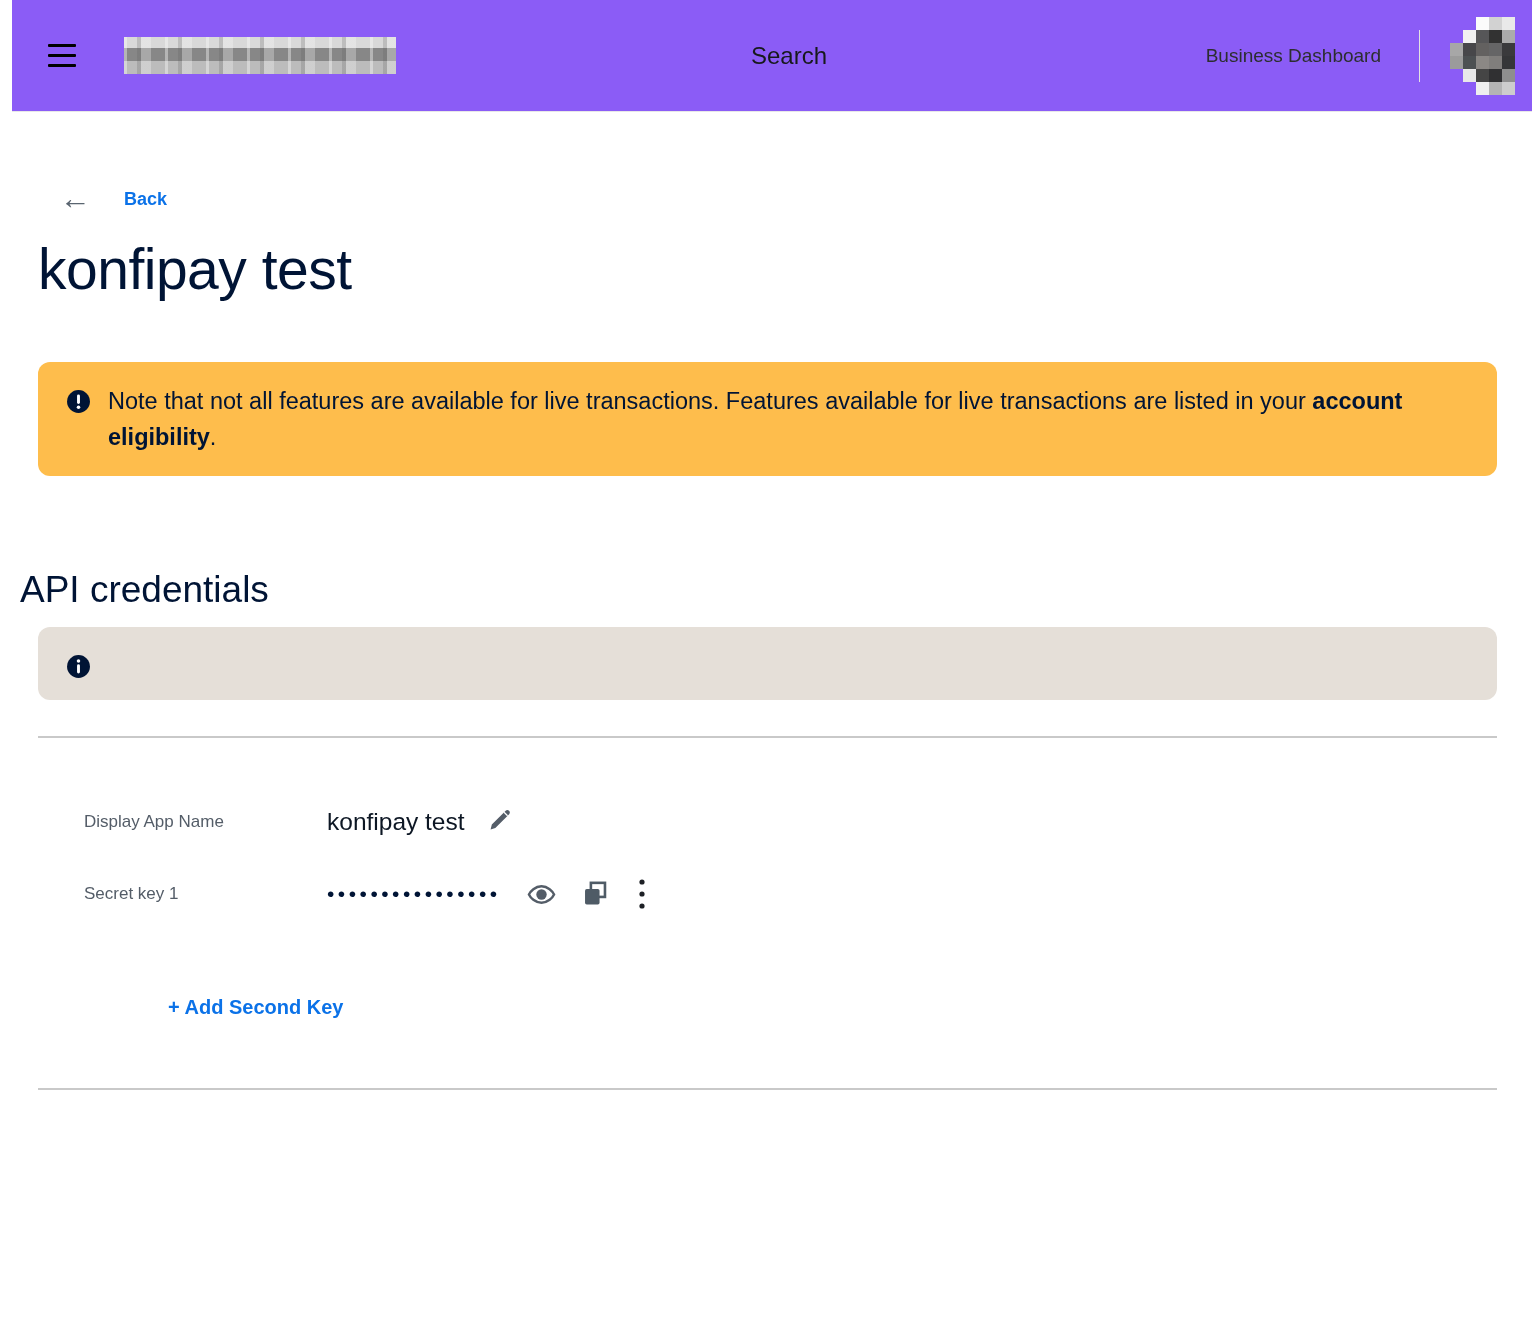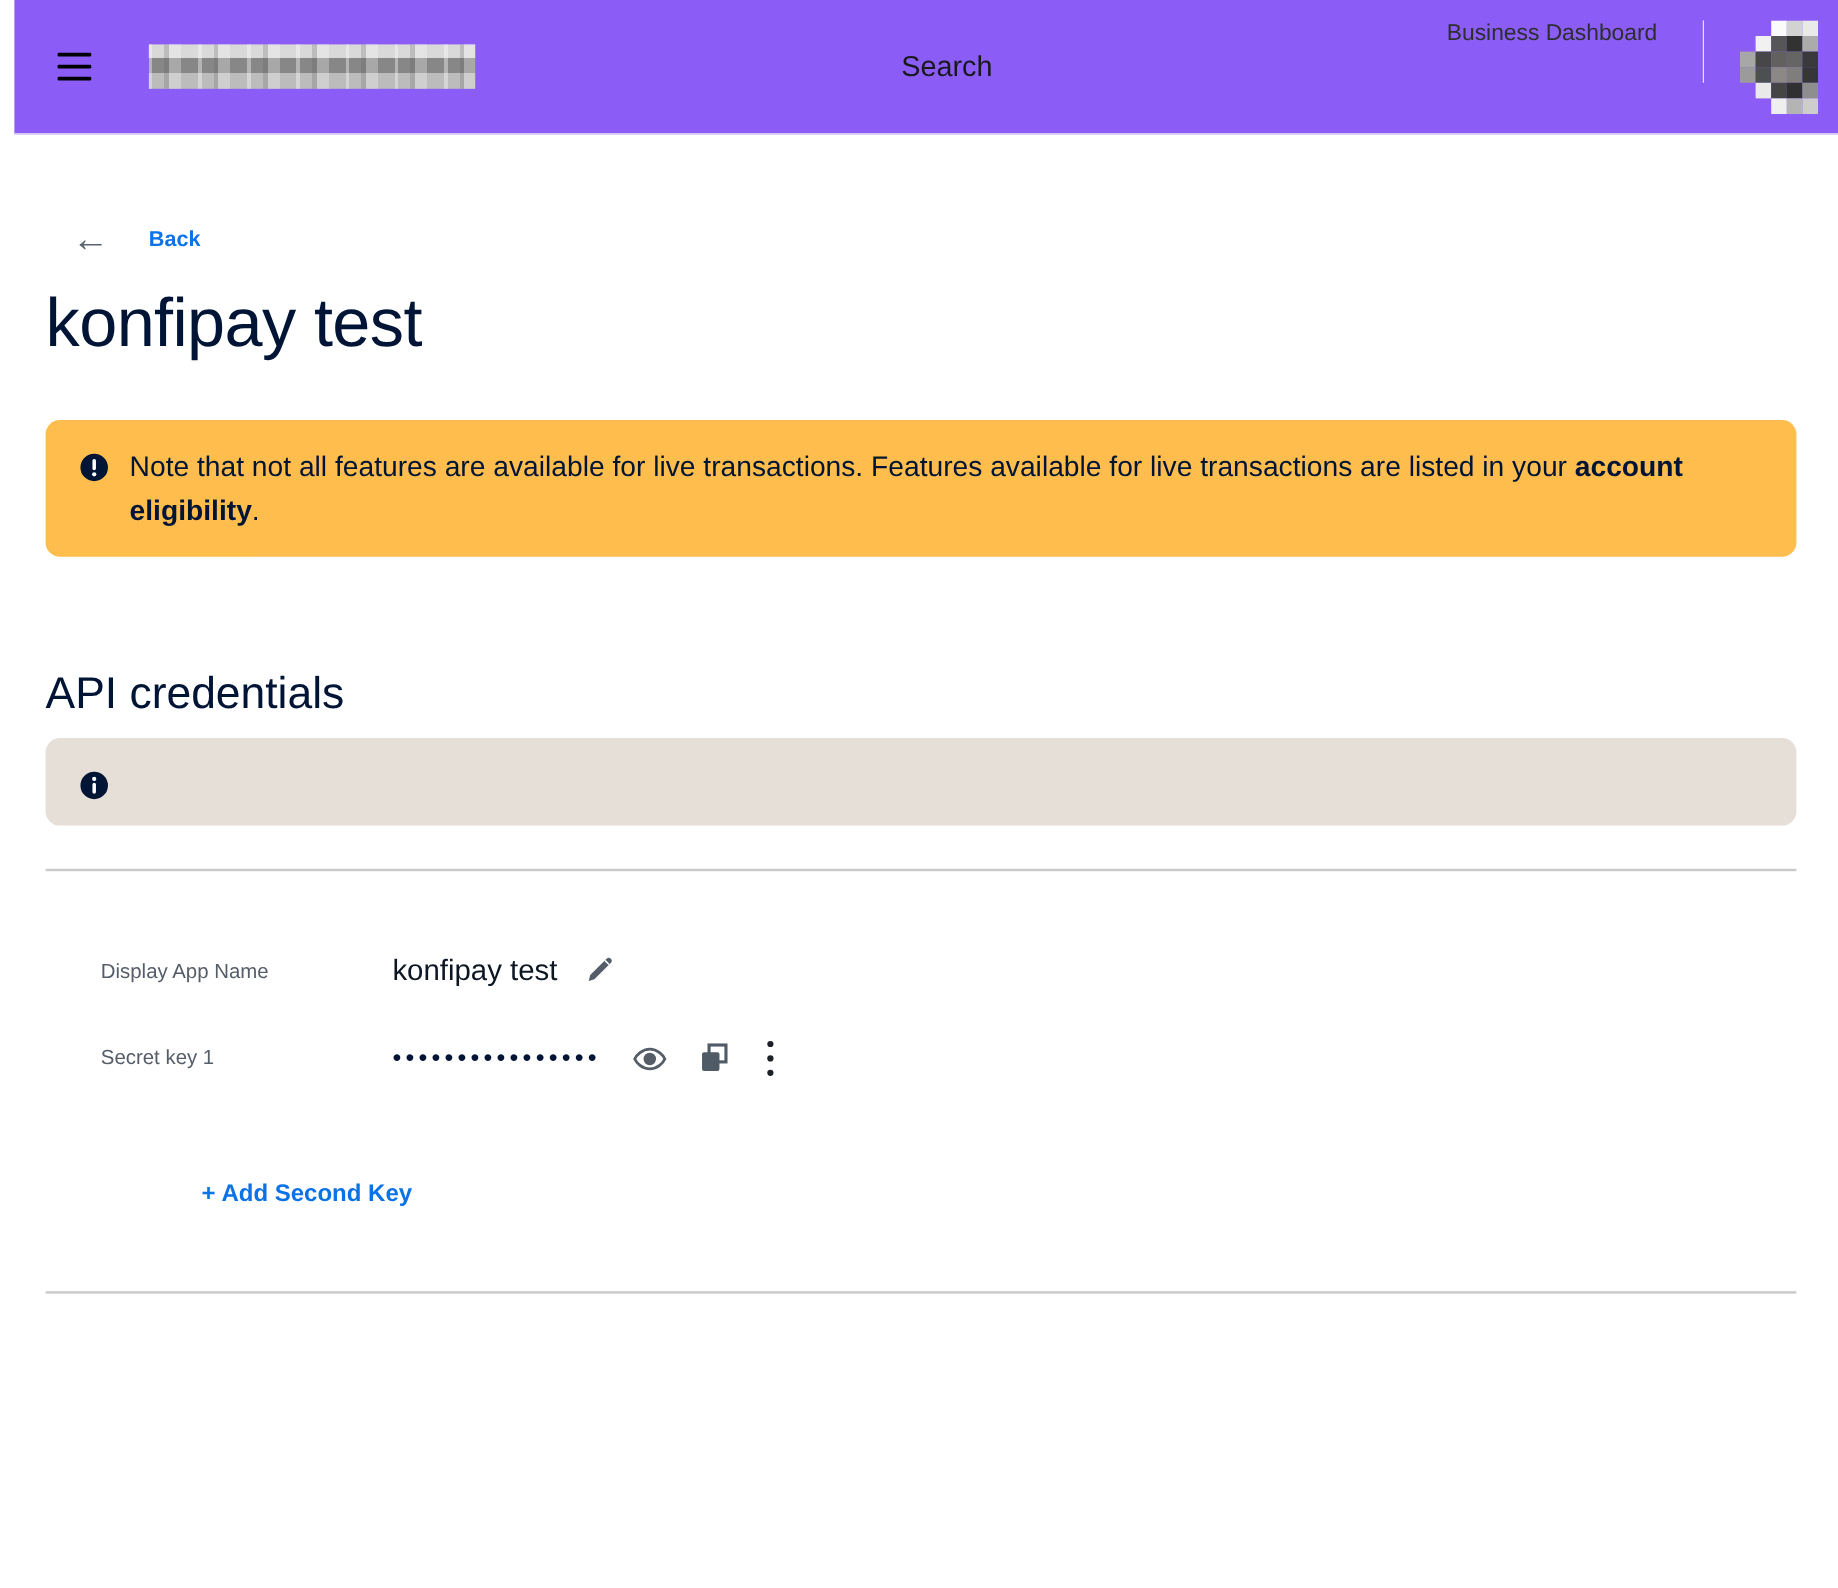--- a/index.html
+++ b/index.html
@@ -18,39 +18,39 @@
     padding:0 17px 0 36px;position:relative;background:#8b5cf6;margin-left:12px;}
   .hamburger{width:28px;display:flex;flex-direction:column;gap:7px;cursor:pointer;}
   .hamburger span{display:block;height:3px;background:#000;border-radius:1px;}
   .logo-blur{margin-left:48px;width:272px;height:37px;
     background:
       repeating-linear-gradient(90deg, rgba(255,255,255,.38) 0 3px, rgba(255,255,255,0) 3px 13px,
         rgba(90,90,90,.22) 13px 17px, rgba(255,255,255,.28) 17px 27px, rgba(255,255,255,0) 27px 41px),
       linear-gradient(180deg,#d9d9d9 0 11px,#878787 11px 24px,#bcbcbc 24px 37px);}
   .nav-search{position:absolute;left:739px;top:50%;transform:translateY(-50%);
     font-size:24px;color:#17191c;}
-  .nav-right{margin-left:auto;display:flex;align-items:flex-start;}
+  .nav-right{margin-left:auto;display:flex;align-items:center;}
   .nav-bd{font-size:19px;color:#2c2e2f;}
   .nav-divider{width:1px;height:52px;background:#e2e2e2;margin:0 30px 0 38px;}
 
   
   .back-row{margin:72px 0 0 60px;display:flex;align-items:center;gap:33px;}
   .back-arrow{font-size:31px;color:#5a6570;line-height:30px;cursor:pointer;}
   .back-link{font-size:18px;font-weight:700;color:var(--link-blue);cursor:pointer;line-height:30px;}
   h1.page-title{margin:22px 0 0 38px;font-size:57px;line-height:66px;font-weight:500;
     letter-spacing:-0.5px;color:var(--navy);}
 
   .banner{margin:0 35px 0 38px;border-radius:12px;padding:21px 28px;display:flex;gap:17px;
     font-size:23.5px;line-height:36px;color:var(--navy);}
   .banner .bicon{flex:0 0 auto;margin-top:6px;}
-  .banner-warning{margin-top:48px;background:var(--warning-bg);}
+  .banner-warning{margin-top:60px;background:var(--warning-bg);}
   .banner-info{margin-top:15px;background:var(--info-bg);}
   .banner b{font-weight:700;}
 
-  h2.section-heading{margin:92px 0 0 38px;font-size:37px;line-height:44px;font-weight:500;color:var(--navy);}
+  h2.section-heading{margin:92px 0 0 20px;font-size:37px;line-height:44px;font-weight:500;color:var(--navy);}
 
   .divider{margin:36px 35px 0 38px;border-top:2px solid #c9c9c9;}
   .divider-2{margin-top:66px;}
 
   
   .cred-form{margin:66px 35px 0 84px;}
   .cred-row{display:grid;grid-template-columns:243px 1fr;align-items:start;}
   .row-1{margin-bottom:36px;}
   .row-2{margin-bottom:46px;}
   .cred-label{font-size:17px;line-height:36px;color:var(--label-gray);max-width:168px;}

